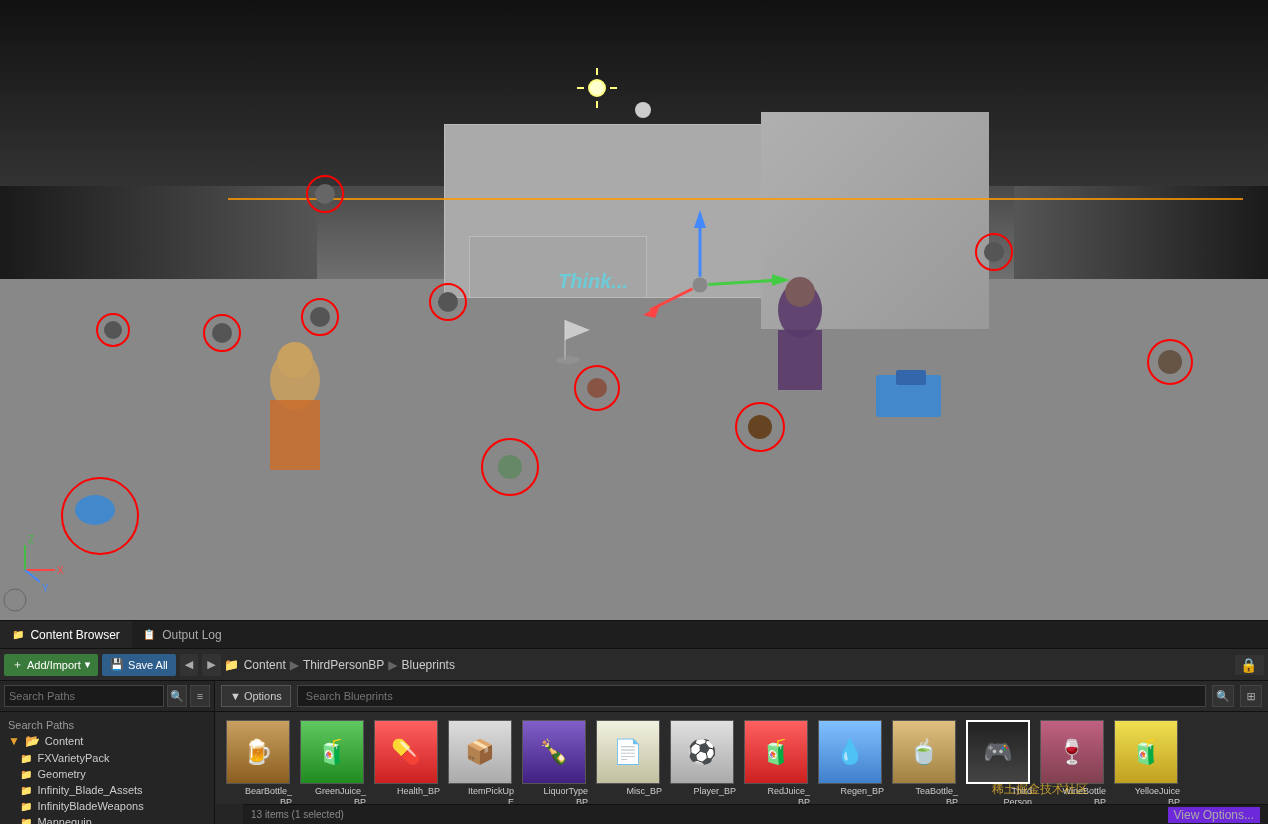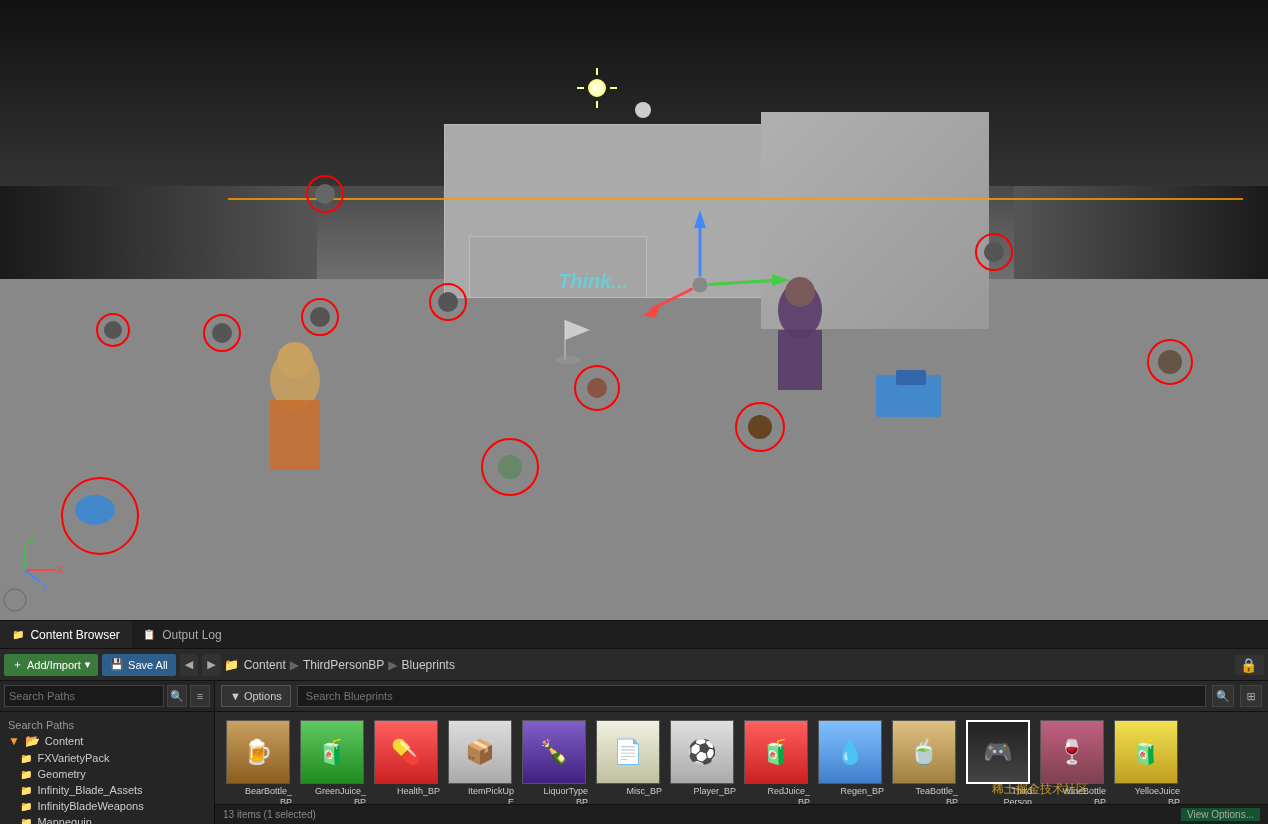--- a/index.html
+++ b/index.html
@@ -379,37 +379,38 @@
     
     #status-bar {
       display: flex;
       align-items: center;
       padding: 2px 8px;
       background: #1e1e1e;
       border-top: 1px solid #111;
       font-size: 10px;
       color: #888;
       height: 20px;
+      margin-left: 28px;
     }
 
     .watermark {
       position: absolute;
       bottom: 26px;
       right: 180px;
       font-size: 12px;
       color: rgba(255,200,50,0.7);
     }
 
     
     .view-options {
       margin-left: auto;
-      background: #14532d;
+      background: #6d28d9;
       border: none;
       color: #aaa;
-      font-size: 10px;
+      font-size: 12px;
       padding: 1px 6px;
       cursor: pointer;
     }
 
     
     #scene-svg {
       position: absolute;
       top: 0; left: 0;
       width: 100%;
       height: 100%;

